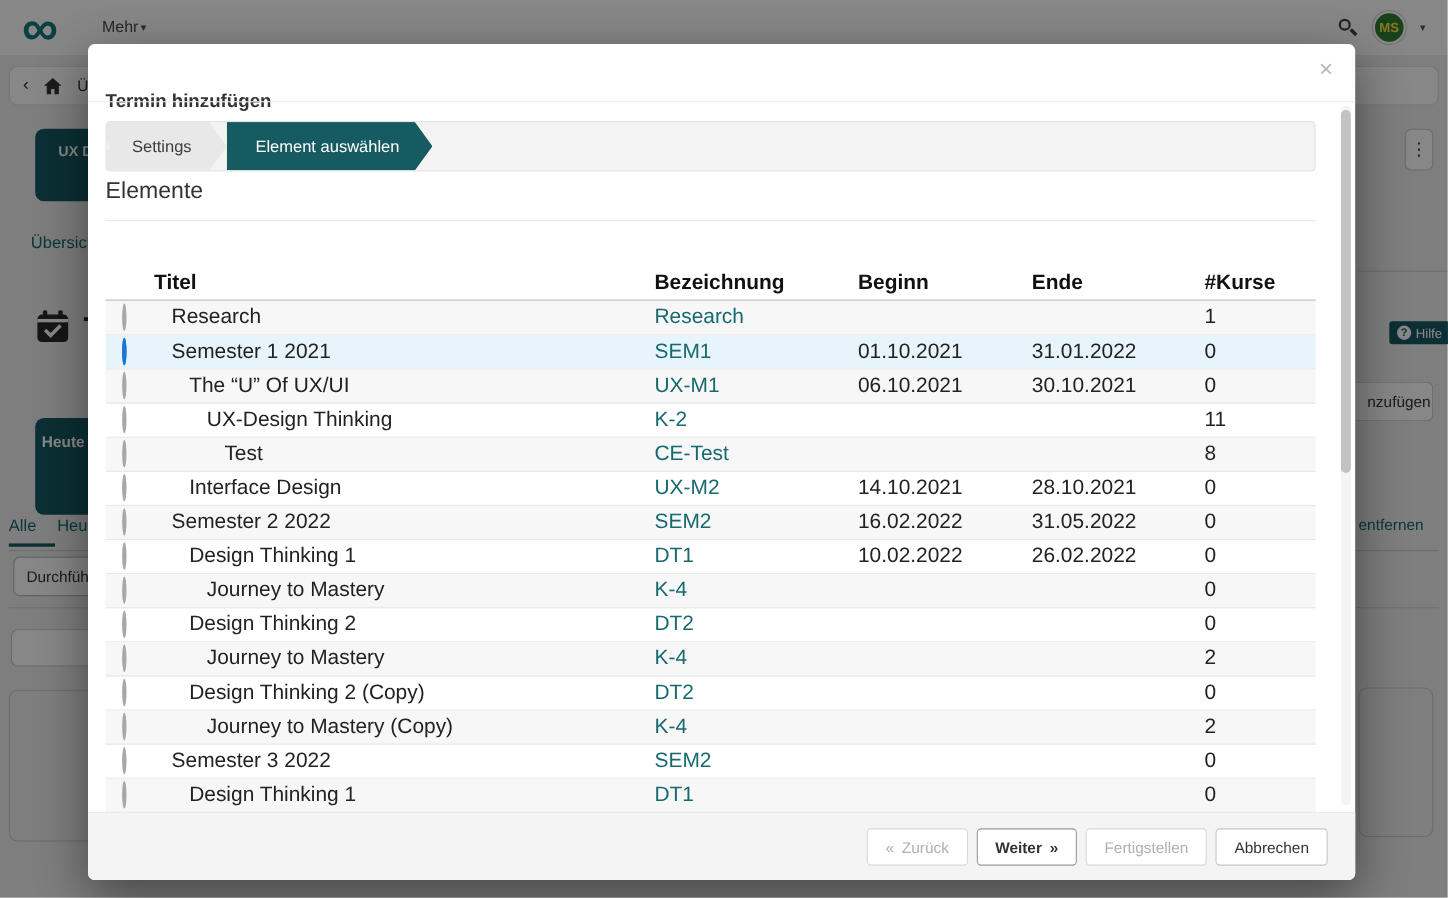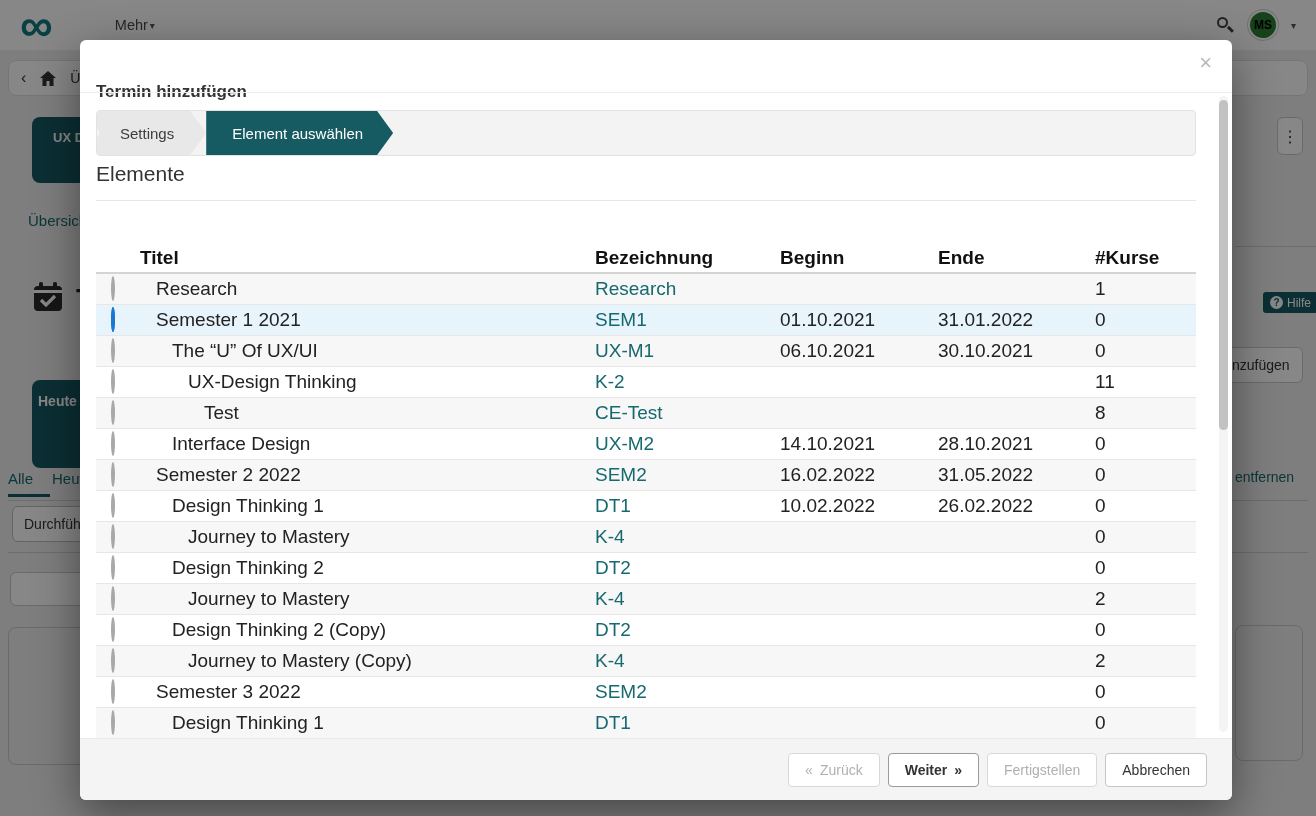--- a/index.html
+++ b/index.html
@@ -6,29 +6,29 @@
   html,body { width:1316px; height:816px; overflow:hidden; background:#efefef;
               font-family:"Liberation Sans", sans-serif; }
 
   
   .page { position:absolute; inset:0; background:#efefef; }
   .topnav { position:absolute; top:0; left:0; right:0; height:50px; background:#fff;
             display:flex; align-items:center; gap:30px; padding-left:20px;
             font-size:14.5px; color:#4a4a4a; }
   .logo { font-size:46px; line-height:38px; font-weight:bold; color:#117a80; margin-right:10px; }
   .nav-item { white-space:nowrap; cursor:pointer; }
-  .nav-more { display:flex; align-items:center; gap:2px;margin-left:22px; }
+  .nav-more { display:flex; align-items:center; gap:2px; }
   .caret { font-size:10px; color:#555; }
   .nav-right { position:absolute; right:20px; top:0; height:50px; display:flex; align-items:center; gap:13px; }
   .search-ico { width:20px; height:20px; position:relative; }
   .search-ico i { position:absolute; left:2px; top:2px; width:11px; height:11px;
                   border:2px solid #3f3f3f; border-radius:50%; }
   .search-ico b { position:absolute; width:2.5px; height:7px; background:#3f3f3f;
                   transform:rotate(-45deg); left:14px; top:11px; }
-  .avatar { width:30px; height:30px; border-radius:50%; background:#2e7d32; color:#000000;
+  .avatar { width:30px; height:30px; border-radius:50%; background:#2e7d32; color:#fde047;
             font-size:12px; font-weight:bold; display:flex; align-items:center; justify-content:center;
             border:2px solid #fff; box-shadow:0 0 0 1px #d5d5d5; }
 
   .crumbbar { position:absolute; left:8px; top:60px; width:1300px; height:36px; background:#fff;
               border:1px solid #dedede; border-radius:8px; display:flex; align-items:center;
               gap:14px; padding-left:12px; font-size:14px; color:#333; }
   .backchev { font-size:16px; color:#333; }
   .homeico svg { display:block; }
 
   .course-card { position:absolute; left:32px; top:117px; width:70px; height:66px;
@@ -42,21 +42,21 @@
 
   .page-head { position:absolute; left:32px; top:281px; display:flex; align-items:center; gap:12px; }
   .page-head .ttl { font-size:30px; font-weight:bold; color:#222; }
   .help-badge { position:absolute; left:1263px; top:292px; height:21px; background:#165a62;
                 border-radius:3px; color:#fff; font-size:12px; display:flex; align-items:center;
                 gap:4px; padding:0 7px; }
   .help-badge .q { width:13px; height:13px; border-radius:50%; background:#fff; color:#165a62;
                    font-size:10px; font-weight:bold; display:flex; align-items:center; justify-content:center; }
   .add-btn-part { position:absolute; left:1232px; top:347px; width:71px; height:36px; background:#fff;
                   border:1px solid #c9c9c9; border-left:none; border-radius:0 6px 6px 0;
-                  font-size:14px; color:#333; display:flex; align-items:center; overflow:hidden; }
+                  font-size:14px; color:#333; display:flex; align-items:center; padding-left:11px; overflow:hidden; }
   .today-panel { position:absolute; left:32px; top:380px; width:60px; height:88px;
                  background:#165a62; border-radius:8px; color:#fff; }
   .today-panel span { position:absolute; left:6px; top:13px; font-size:14px; font-weight:bold; }
   .tab-all { position:absolute; left:8px; top:470px; font-size:15px; color:#16696f; font-weight:500; }
   .tab-all-underline { position:absolute; left:8px; top:494px; width:42px; height:3px; background:#165a62; }
   .tab-today { position:absolute; left:52px; top:470px; font-size:15px; color:#16696f; }
   .remove-link { position:absolute; left:1235px; top:469px; font-size:14px; color:#16696f; }
   .exec-btn { position:absolute; left:12px; top:506px; width:100px; height:36px; background:#fff;
               border:1px solid #bdbdbd; border-radius:6px; font-size:14px; color:#333;
               display:flex; align-items:center; padding-left:11px; overflow:hidden; }

